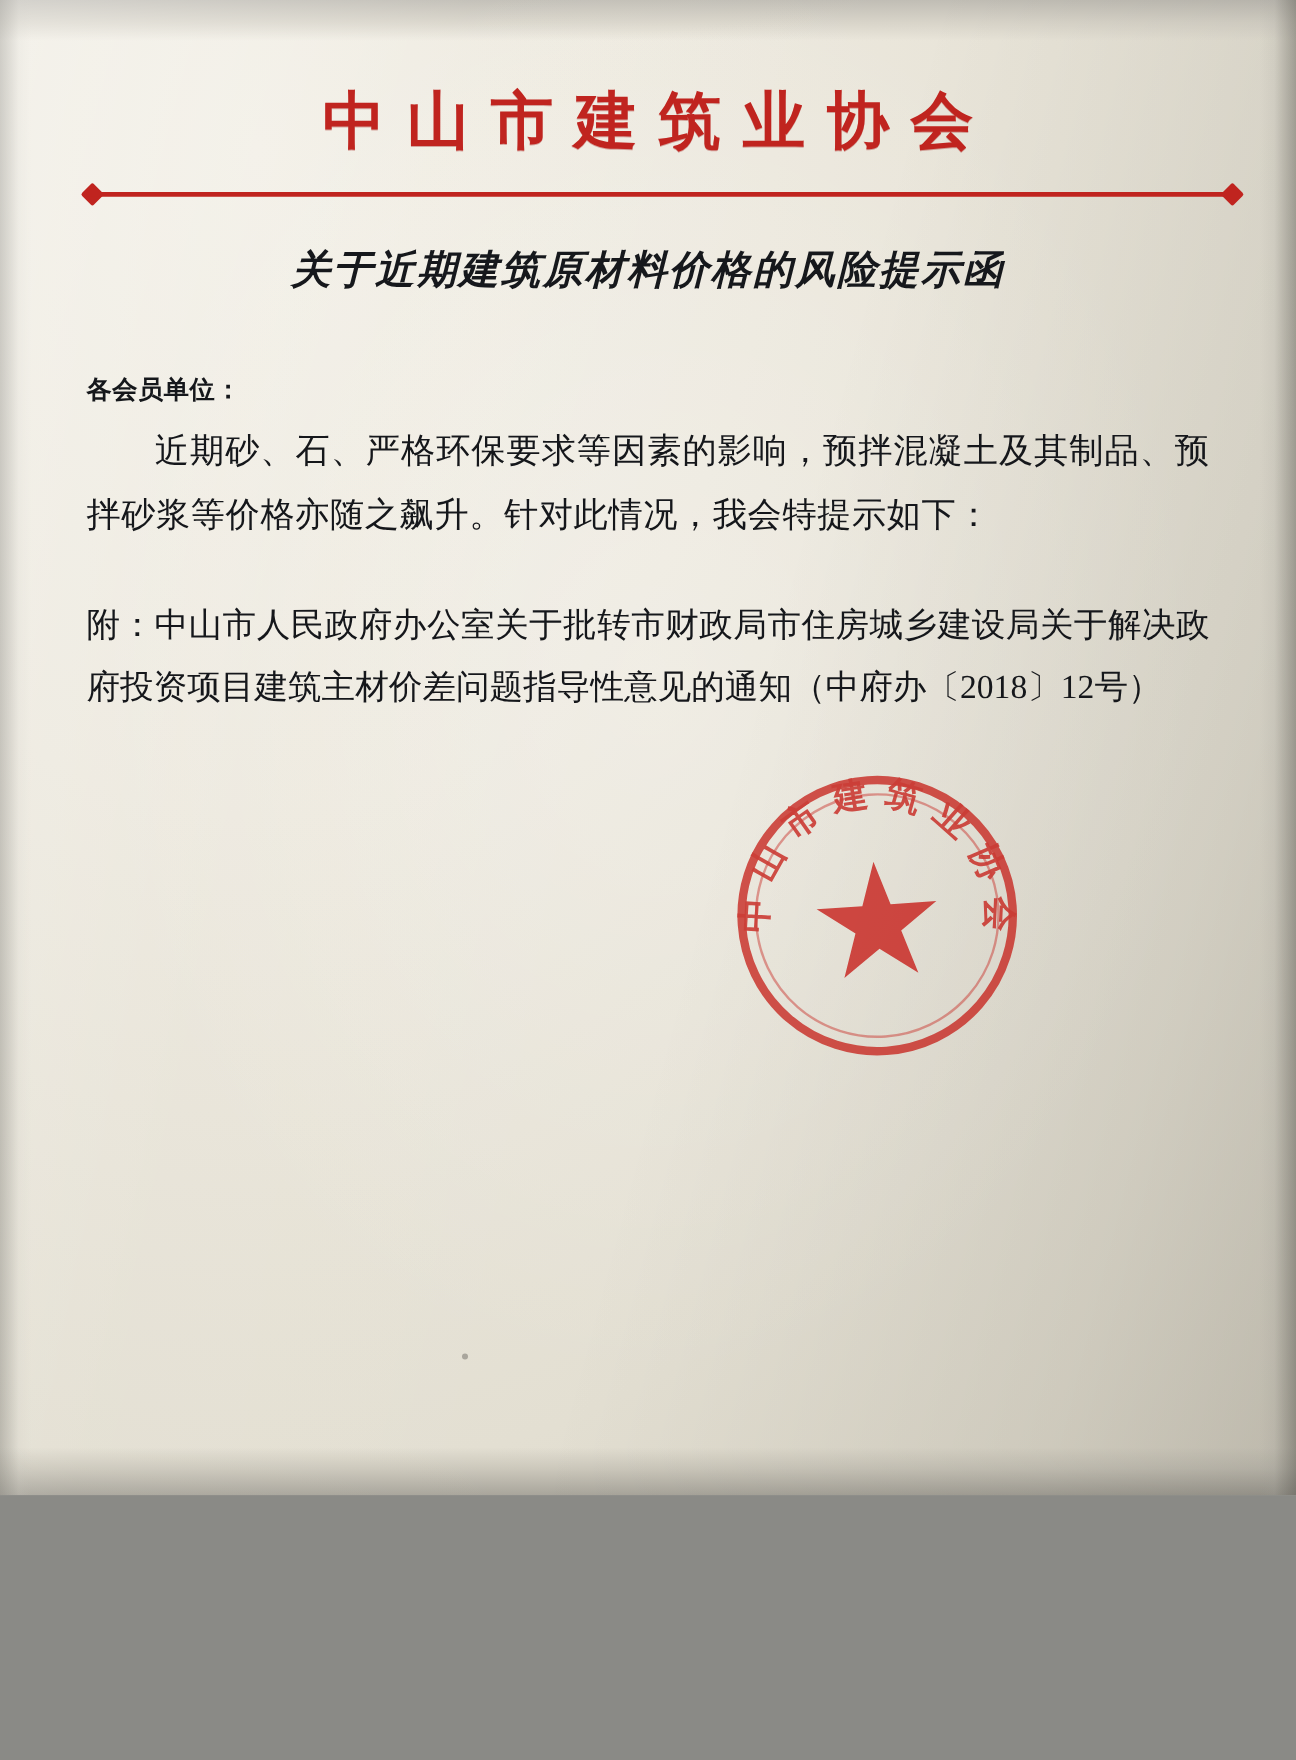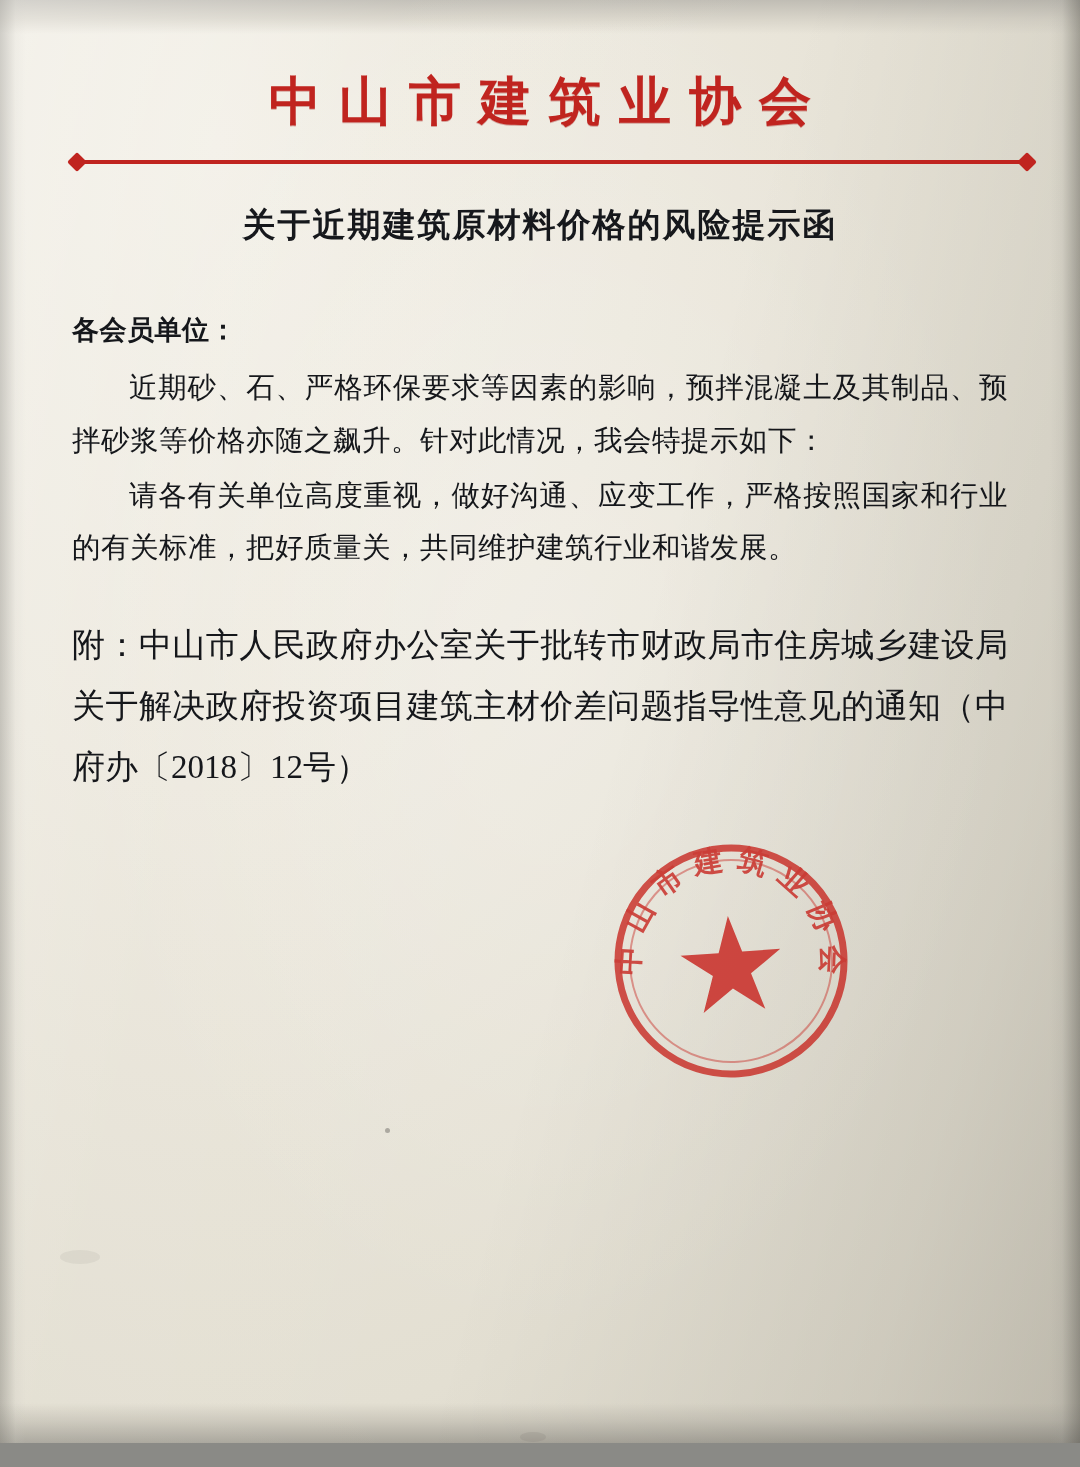--- a/index.html
+++ b/index.html
@@ -6,21 +6,21 @@
     margin: 0;
     padding: 0;
     background: #8a8a86;
   }
   body {
     font-family: "Liberation Serif", "DejaVu Serif", serif;
   }
   #page {
     position: relative;
     width: 1080px;
-    height: 1443px;
+    height: 1246px;
     overflow: hidden;
     background:
       radial-gradient(ellipse at 20% 10%, #f2efe6 0%, #ece8dd 35%, #e3dfd2 70%, #d8d3c4 100%);
   }
   
   #paper-shade {
     position: absolute;
     inset: 0;
     pointer-events: none;
     background:
@@ -103,44 +103,45 @@
 
   
   #doc-title {
     margin-top: 34px;
     text-align: center;
     font-family: "DejaVu Serif", "Liberation Serif", serif;
     font-weight: bold;
     font-size: 33px;
     letter-spacing: 2px;
     color: #16181c;
+    font-style: italic;
   }
 
   
   #body-block {
     margin-top: 58px;
     font-size: 28.5px;
     line-height: 1.85;
     color: #15171b;
     letter-spacing: .5px;
   }
   #salutation {
     font-weight: bold;
-    font-size: 27px;
+    font-size: 21px;
     margin-bottom: 6px;
   }
   .para {
     text-indent: 2em;
     margin: 0 0 2px 0;
     text-align: justify;
     text-justify: inter-ideograph;
   }
   #attachment-block {
     margin-top: 40px;
-    font-size: 33px;
+    font-size: 28px;
     line-height: 1.85;
     color: #15171b;
     text-align: justify;
     text-justify: inter-ideograph;
   }
 
   
   #sign-area {
     position: relative;
     margin-top: 54px;
@@ -190,21 +191,20 @@
         <span class="bar"></span>
         <span class="dot right"></span>
       </div>
     </div>
 
     <div id="doc-title">关于近期建筑原材料价格的风险提示函</div>
 
     <div id="body-block">
       <div id="salutation">各会员单位：</div>
       <p class="para">近期砂、石、严格环保要求等因素的影响，预拌混凝土及其制品、预拌砂浆等价格亦随之飙升。针对此情况，我会特提示如下：</p>
-      <p class="para">请各有关单位高度重视，做好沟通、应变工作，严格按照国家和行业的有关标准，把好质量关，共同维护建筑行业和谐发展。</p>
     </div>
 
     <div id="attachment-block">附：中山市人民政府办公室关于批转市财政局市住房城乡建设局关于解决政府投资项目建筑主材价差问题指导性意见的通知（中府办〔2018〕12号）</div>
 
     <div id="sign-area">
 
       <div id="stamp">
         <svg viewBox="0 0 250 250" xmlns="http://www.w3.org/2000/svg">
           <defs>
             <path id="sealArc" d="M 125,125 m -92,0 a 92,92 0 1,1 184,0 a 92,92 0 1,1 -184,0"></path>

